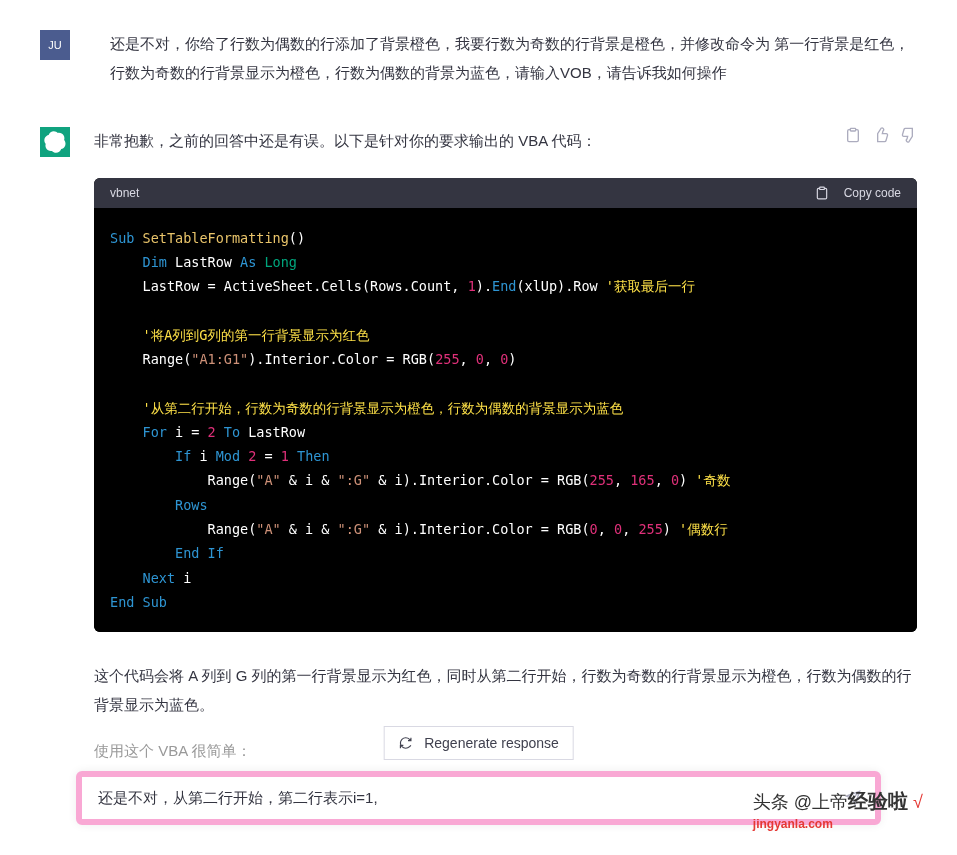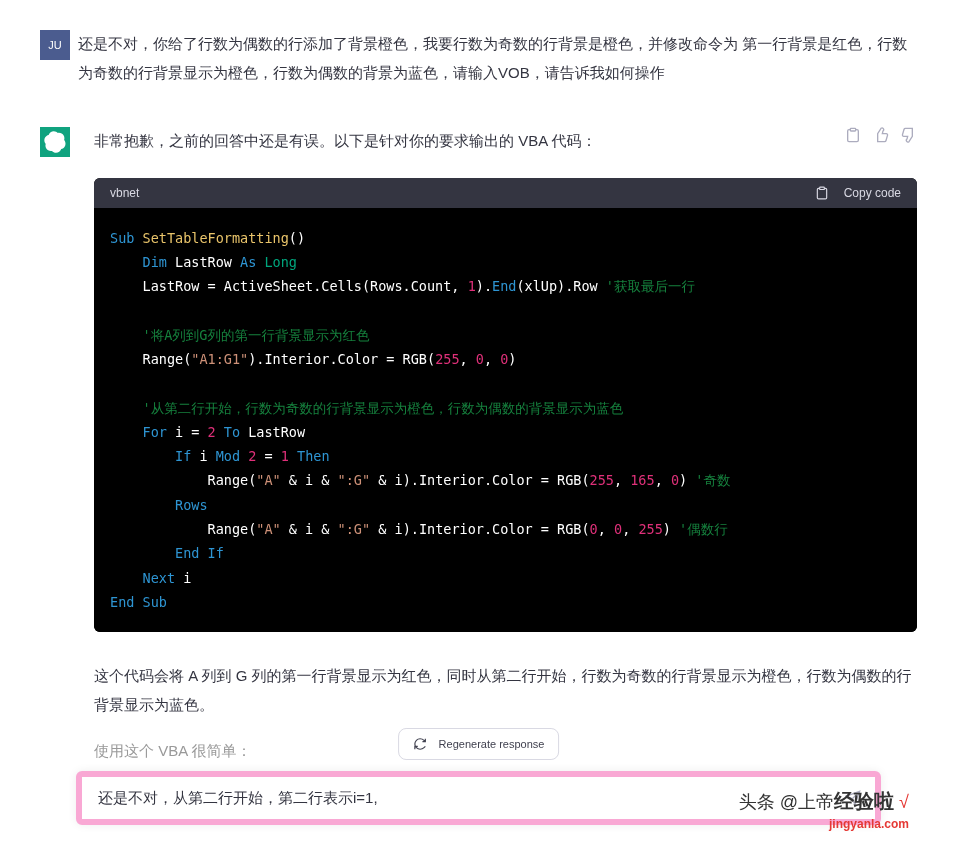--- a/index.html
+++ b/index.html
@@ -1,20 +1,20 @@
 <!DOCTYPE html>
 <html><head>
   <meta charset="utf-8">
   <style>
     * { margin: 0; padding: 0; box-sizing: border-box; }
     body { font-family: -apple-system, BlinkMacSystemFont, "Segoe UI", sans-serif; background: #fff; width: 957px; height: 855px; position: relative; overflow: hidden; }
     
     .container { padding: 30px 40px 0 40px; }
     
-    .msg-row { display: flex; gap: 8px; margin-bottom: 40px; }
+    .msg-row { display: flex; gap: 40px; margin-bottom: 40px; }
     .avatar { width: 30px; height: 30px; flex-shrink: 0; display: flex; align-items: center; justify-content: center; font-size: 11px; font-weight: 500; }
     .avatar.user { background: #4b5c8f; color: #fff; }
     .avatar.ai { background: #10a37f; }
     .avatar.ai svg { width: 22px; height: 22px; }
     
     .msg-content { flex: 1; }
     .msg-text { font-size: 15px; line-height: 1.9; color: #343541; }
     
     .ai-row { display: flex; gap: 24px; position: relative; }
     .ai-content { flex: 1; min-width: 0; }
@@ -27,34 +27,34 @@
     .copy-btn svg { width: 14px; height: 14px; }
     
     .code-body { background: #000; padding: 18px 16px; font-family: "Consolas", "Monaco", monospace; font-size: 13.5px; line-height: 1.8; overflow-x: auto; color: #fff; }
     .code-line { white-space: pre; }
     
     .kw-blue { color: #2e95d3; }
     .kw-green { color: #00a67d; }
     .kw-yellow { color: #e9c46a; font-weight: 500; }
     .num { color: #df3079; }
     .str { color: #ce9178; }
-    .green-txt { color: #15803d; }
+    .green-txt { color: #fde047; }
     
     .desc-block { margin-top: 30px; }
     .desc-text { font-size: 15px; line-height: 1.9; color: #343541; }
     .truncated { color: #999; margin-top: 18px; }
     
-    .regen-btn { position: absolute; left: 50%; transform: translateX(-50%); bottom: 95px; background: #fff; border: 1px solid #d9d9e3; padding: 8px 14px; border-radius: 8px; display: flex; align-items: center; gap: 12px; font-size: 11px; color: #40414f; cursor: pointer; }
+    .regen-btn { position: absolute; left: 50%; transform: translateX(-50%); bottom: 95px; background: #fff; border: 1px solid #d9d9e3; padding: 8px 14px; border-radius: 0; display: flex; align-items: center; gap: 12px; font-size: 14px; color: #40414f; cursor: pointer; }
     .regen-btn svg { width: 14px; height: 14px; }
     
     .input-bar { position: absolute; bottom: 30px; left: 76px; right: 76px; background: #fff; border: 6px solid #f9a8d4; border-radius: 6px; padding: 12px 50px 12px 16px; box-shadow: 0 0 10px rgba(0,0,0,0.07); }
     .input-field { border: none; outline: none; width: 100%; font-size: 15px; font-family: inherit; color: #343541; }
     .send-icon { position: absolute; right: 14px; top: 50%; transform: translateY(-50%); width: 16px; height: 16px; color: #acacbe; cursor: pointer; }
     
-    .watermark { position: absolute; bottom: 24px; right: 48px; text-align: right; }
+    .watermark { position: absolute; bottom: 24px; right: 34px; }
     .wm-top { font-size: 18px; color: #333; }
     .wm-accent { font-size: 20px; font-weight: bold; }
     .wm-red { color: #e53935; }
     .wm-sub { font-size: 12px; color: #e53935; font-weight: bold; margin-top: 2px; }
   </style>
 </head>
 <body>
 
 <div class="container">
   <div class="msg-row">

